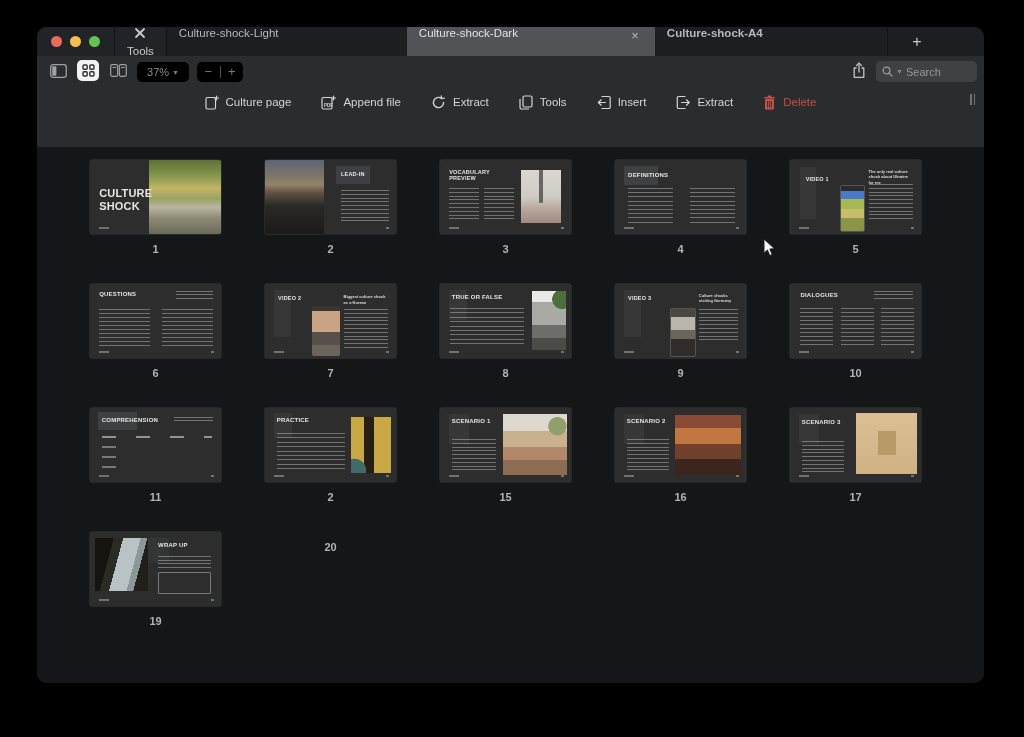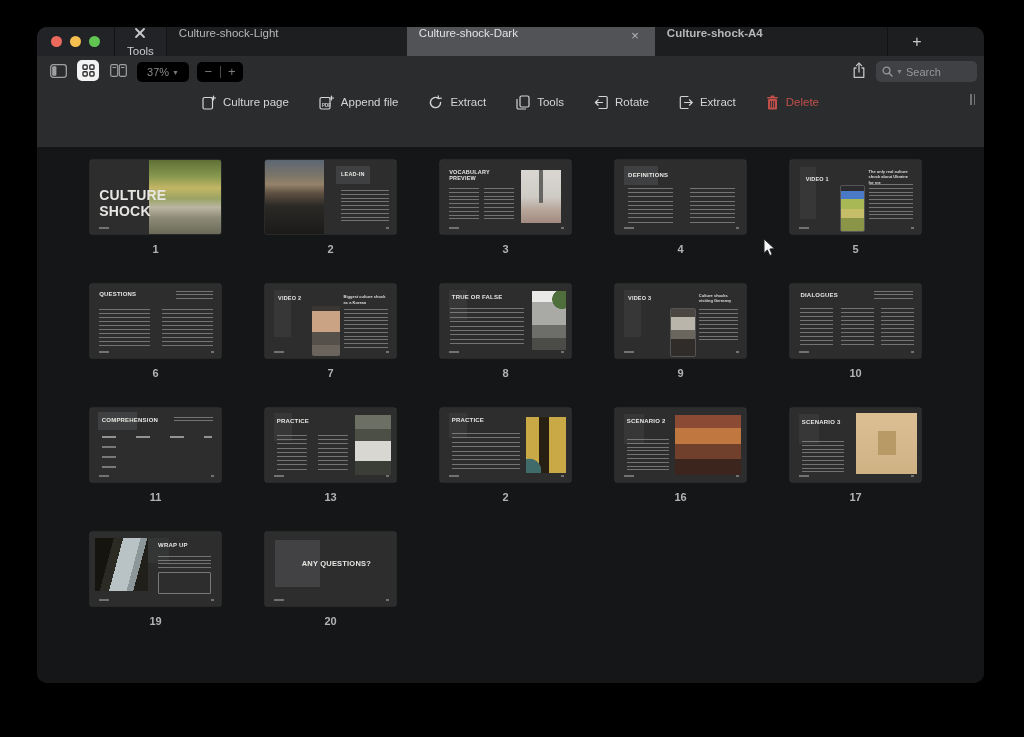--- a/index.html
+++ b/index.html
@@ -74,21 +74,21 @@
   .ssub { position:absolute; display:none; color:#dddcd9; font-weight:bold; font-size:4px;
     line-height:1.4; z-index:3; }
   .chip { position:absolute; display:none; background:#3f4041; z-index:1; }
   .photo { position:absolute; display:none; z-index:2; background-repeat:no-repeat; }
   .note,.body { position:absolute; display:none; background-repeat:no-repeat; z-index:2; }
   .obox { position:absolute; display:none; border:1px solid #77787a; border-radius:1px; z-index:2; }
   .fl { position:absolute; left:7%; bottom:7%; width:10px; height:1.5px; background:rgba(200,200,200,.45); }
   .fr { position:absolute; right:5%; bottom:7%; width:3px; height:1.5px; background:rgba(200,200,200,.45); }
 
   
-  .s1 .stitle { left:7%; top:36%; font-size:14px; width:40%; }
+  .s1 .stitle { left:7%; top:36%; font-size:11px; width:40%; }
   .s1 .photo { display:block; left:45%; top:0; right:0; bottom:0;
     background-image:
       linear-gradient(180deg,#5f7038 0%,#87984e 22%,#c3b665 38%,#9aa362 52%,#b9b5a0 64%,#8d8b78 78%,#6b6a58 100%); }
 
   .s2 .photo { display:block; left:0; top:0; width:45%; bottom:0;
     background-image:linear-gradient(180deg,#5c6674 0%,#7d7668 22%,#95826a 33%,#5e5042 45%,#2b2926 62%,#1b1a19 100%); }
   .s2 .chip { display:block; left:54%; top:8%; width:26%; height:24%; }
   .s2 .stitle { left:58%; top:15%; font-size:5.5px; }
   .s2 .body { display:block; left:58%; top:40%; right:5%; bottom:16%;
     background-image:repeating-linear-gradient(180deg,rgba(185,185,185,.5) 0 1px,transparent 1px 3.8px); }
@@ -381,21 +381,21 @@
           <div class="action">
             <span>
               <svg width="14" height="15" viewBox="0 0 14 15">
                 <g fill="none" stroke="#d4d5d6" stroke-width="1.2" stroke-linecap="round" stroke-linejoin="round">
                   <path d="M5 1.5 H12 A1.2 1.2 0 0 1 13.2 2.7 V12.3 A1.2 1.2 0 0 1 12 13.5 H5"></path>
                   <line x1="8.5" y1="7.5" x2="1.5" y2="7.5"></line>
                   <polyline points="4.2,4.8 1.4,7.5 4.2,10.2"></polyline>
                 </g>
               </svg>
             </span>
-            <span>Rotate</span>
+            <span>Insert</span>
           </div>
           <div class="action">
             <span>
               <svg width="14" height="15" viewBox="0 0 14 15">
                 <g fill="none" stroke="#d4d5d6" stroke-width="1.2" stroke-linecap="round" stroke-linejoin="round">
                   <path d="M9 1.5 H2.5 A1.2 1.2 0 0 0 1.3 2.7 V12.3 A1.2 1.2 0 0 0 2.5 13.5 H9"></path>
                   <line x1="5.5" y1="7.5" x2="13" y2="7.5"></line>
                   <polyline points="10.4,4.8 13.2,7.5 10.4,10.2"></polyline>
                 </g>
               </svg>
@@ -580,48 +580,48 @@
       <div class="note"></div>
       <div class="body"></div>
 
       <div class="fl"></div>
       <div class="fr"></div>
     </div>
     <div class="pnum">11</div>
   </div>
 
 
-  <div class="cell">
-    <div class="slide s13">
+
+  <div class="cell">
+    <div class="slide s14">
       <div class="chip"></div>
       <div class="photo"></div>
       <div class="stitle">PRACTICE</div>
 
       <div class="body"></div>
 
       <div class="fl"></div>
       <div class="fr"></div>
     </div>
-    <div class="pnum">13</div>
-  </div>
-
-  <div class="cell">
-    <div class="slide s14">
-      <div class="chip"></div>
-      <div class="photo"></div>
-      <div class="stitle">PRACTICE</div>
-
-      <div class="body"></div>
-
-      <div class="fl"></div>
-      <div class="fr"></div>
-    </div>
     <div class="pnum">2</div>
   </div>
 
+  <div class="cell">
+    <div class="slide s15">
+      <div class="chip"></div>
+      <div class="photo"></div>
+      <div class="stitle">SCENARIO 1</div>
+
+      <div class="body"></div>
+
+      <div class="fl"></div>
+      <div class="fr"></div>
+    </div>
+    <div class="pnum">15</div>
+  </div>
 
   <div class="cell">
     <div class="slide s16">
       <div class="chip"></div>
       <div class="photo"></div>
       <div class="stitle">SCENARIO 2</div>
 
       <div class="body"></div>
 
       <div class="fl"></div>
@@ -652,28 +652,20 @@
 
       <div class="body"></div>
       <div class="obox"></div>
       <div class="fl"></div>
       <div class="fr"></div>
     </div>
     <div class="pnum">19</div>
   </div>
 
   <div class="cell">
-    <div class="slide s19">
-      <div class="chip"></div>
-
-      <div class="stitle">ANY QUESTIONS?</div>
-
-      <div class="fl"></div>
-      <div class="fr"></div>
-    </div>
     <div class="pnum">20</div>
   </div>
 </div>
     </div>
   </div>
 
   <div class="cursor">
     <svg width="13" height="19" viewBox="0 0 13 19">
         <path d="M1 1 L1 15.2 L4.4 12 L6.8 17.6 L9.2 16.5 L6.8 11 L11.5 10.7 Z" fill="#f5f5f5" stroke="#222" stroke-width="1"></path>
       </svg>

